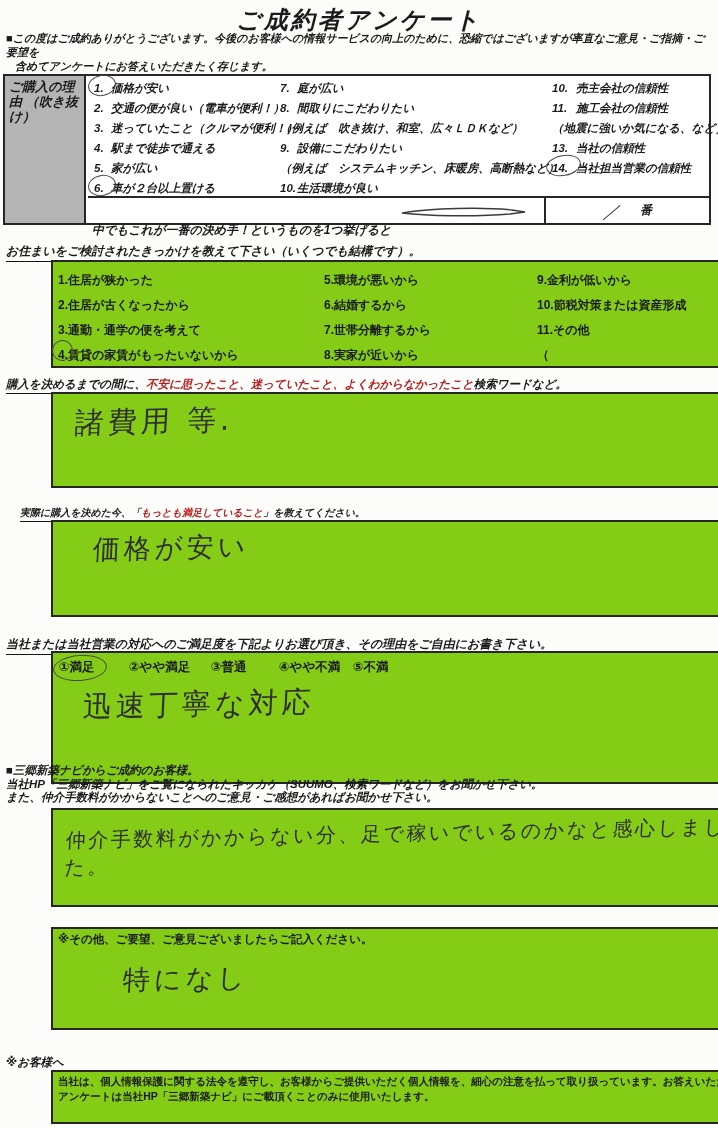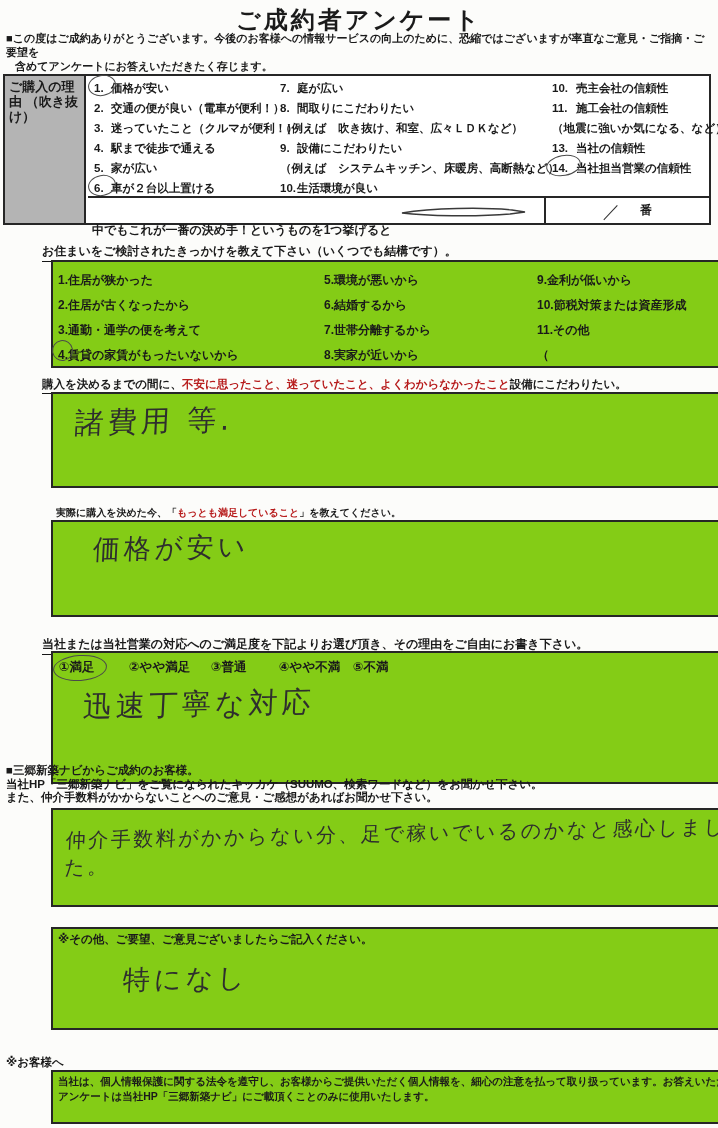--- a/index.html
+++ b/index.html
@@ -2,21 +2,21 @@
 <html><head>
 <meta charset="utf-8">
 <style>
   html,body { margin:0; padding:0; background:#e8e8e6; }
   .page {
     position:relative; width:718px; height:1128px; margin:0 auto;
     background:#fcfcfa; color:#1a1a1a;
     font-family:"Liberation Sans","DejaVu Sans",sans-serif;
     font-weight:bold; overflow:hidden;
   }
-  .abs { position:absolute; }
+  .abs { position:absolute;font-style:italic; }
   .title { top:4px; left:0; width:100%; text-align:center; font-size:24px; letter-spacing:3px; }
   .intro { top:31px; left:6px; width:708px; font-size:11px; line-height:14px; }
   .intro .ind { padding-left:9px; }
 
   
   .t1 { top:74px; left:3px; width:708px; height:151px; border:2px solid #262626; box-sizing:border-box; background:#fff; }
   .t1-label { position:absolute; left:0; top:0; width:81px; height:100%; background:#b4b4b4;
               border-right:2px solid #262626; box-sizing:border-box; font-size:13px; line-height:15px;
               padding:3px 2px 0 4px; }
   .t1-opts { position:absolute; left:83px; top:0; right:0; height:122px; }
@@ -31,21 +31,21 @@
   .t1-decider { position:absolute; left:83px; right:0; bottom:0; height:27px;
                 border-top:2px solid #262626; box-sizing:border-box; font-size:12px; line-height:24px; }
   .t1-decider .dlabel { position:absolute; left:4px; top:0;margin-top:20px; }
   .t1-dsep { position:absolute; left:456px; top:0; bottom:0; width:0; border-left:2px solid #262626; }
   .t1-dmark { position:absolute; left:310px; top:5px; }
   .t1-dslash { position:absolute; left:515px; top:1px; font-size:17px; }
   .t1-dunit { position:absolute; left:552px; top:0; }
 
   
   .shead { font-size:12px; }
-  .shead .ul { display:inline-block; border-bottom:1.5px solid #161616; padding-bottom:1px;margin-left:36px; }
+  .shead .ul { display:inline-block; border-bottom:1.5px solid #161616; padding-bottom:1px; }
   .red { color:#b71c1c; }
 
   
   .box { position:absolute; left:3px; width:708px; border:2px solid #262626; box-sizing:border-box; background:#84cc16;margin-left:48px; }
 
   
   .t2col { position:absolute; top:6px; }
   .t2c1 { left:5px; }
   .t2c2 { left:271px; }
   .t2c3 { left:484px; }
@@ -141,21 +141,21 @@
     </div>
     <div class="t2col t2c3">
       <div class="t2row"><span class="num2">9.</span><span>金利が低いから</span></div>
       <div class="t2row"><span class="num2">10.</span><span>節税対策または資産形成</span></div>
       <div class="t2row"><span class="num2">11.</span><span>その他</span></div>
       <div class="t2row"><span class="num2"></span><span>（　　　　　　　　　　　　　　　）</span></div>
     </div>
   </div>
 
   <div class="abs shead" style="top:377px; left:6px; font-size:11.5px;">
-    <span class="ul"><span>購入を決めるまでの間に、</span><span class="red">不安に思ったこと、迷っていたこと、よくわからなかったこと</span><span>設備にこだわりたい。</span></span>
+    <span class="ul"><span>購入を決めるまでの間に、</span><span class="red">不安に思ったこと、迷っていたこと、よくわからなかったこと</span><span>検索ワードなど。</span></span>
   </div>
   <div class="box" style="top:392px; height:96px;">
     <span class="hw" style="margin:8px 0 0 22px; font-size:29px;">諸費用 等.</span>
   </div>
 
   <div class="abs shead" style="top:506px; left:20px; font-size:10px;">
     <span class="ul"><span>実際に購入を決めた今、「</span><span class="red">もっとも満足していること</span><span>」を教えてください。</span></span>
   </div>
   <div class="box" style="top:520px; height:97px;">
     <span class="hw" style="margin:8px 0 0 40px; font-size:27px;">価格が安い</span>

